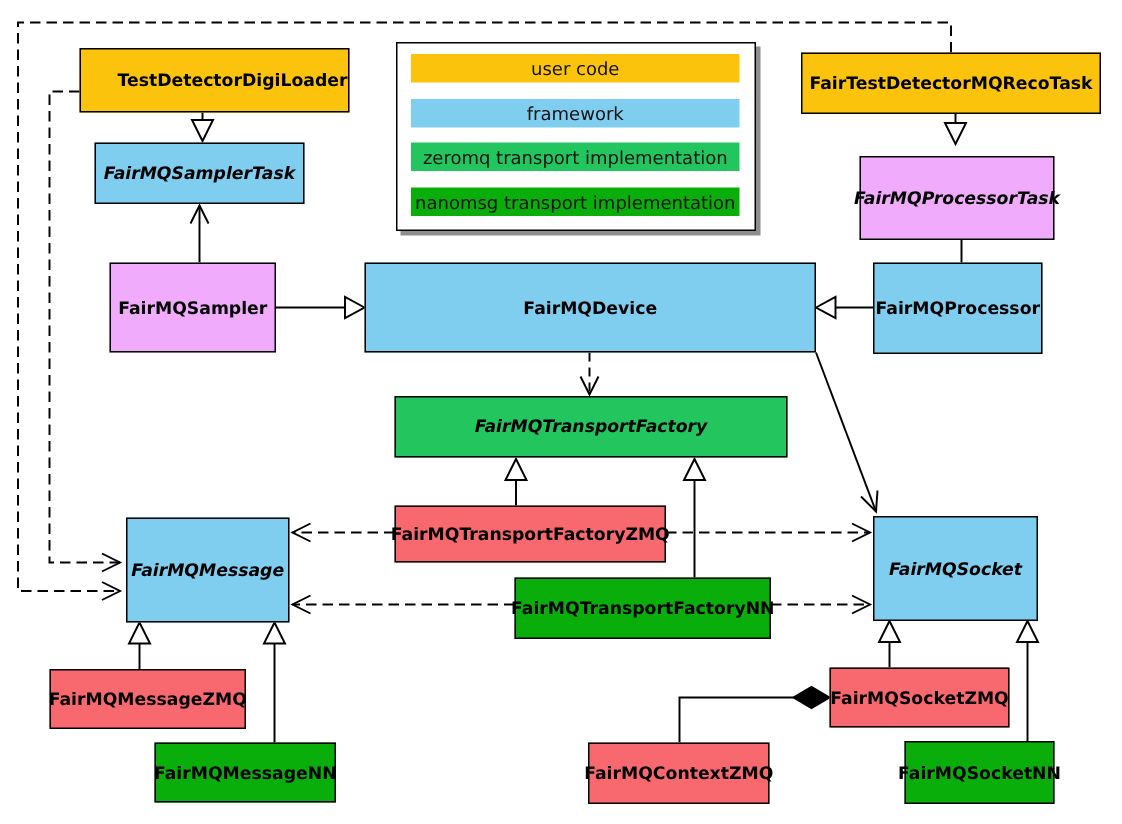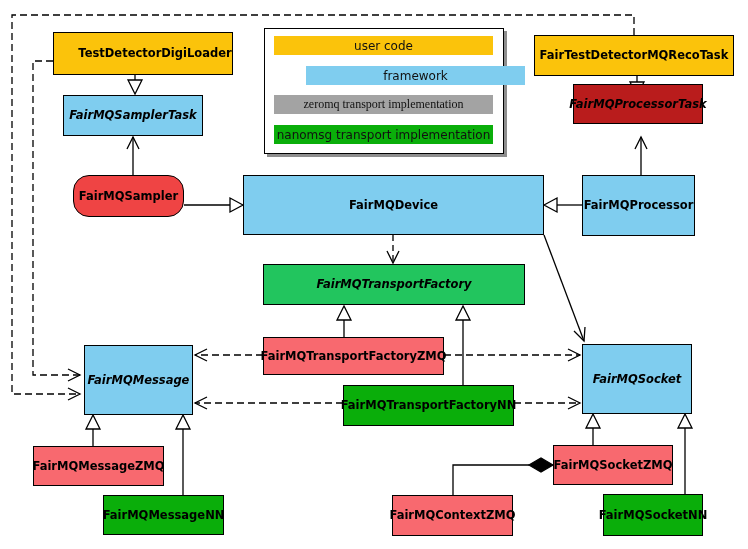--- a/index.html
+++ b/index.html
@@ -125,34 +125,34 @@
     </g>
 
     <g>
       <polyline points="453,495 453,465 529,465"></polyline>
       <polygon points="553,465 541,458 529,465 541,472" fill="#000"></polygon>
     </g>
   </svg>
 
   <div id="legend">
     <div class="legend-bar" style="top: 7px; background: rgb(251, 195, 11);">user code</div>
-    <div class="legend-bar" style="top: 37px; background: rgb(127, 205, 239); margin-left: 32px;">framework</div>
-    <div class="legend-bar" style="top: 66px; background: #a3a3a3; font-family: Liberation Serif, serif;">zeromq transport implementation</div>
+    <div class="legend-bar" style="top: 37px; background: rgb(127, 205, 239);">framework</div>
+    <div class="legend-bar" style="top: 66px; background: #22c55e;">zeromq transport implementation</div>
     <div class="legend-bar" style="top: 96px; background: rgb(10, 174, 10);">nanomsg transport implementation</div>
   </div>
 
   <div class="node" style="left: 53px; top: 32px; width: 180px; height: 43px; background: rgb(251, 195, 11); padding-left: 24px;">TestDetectorDigiLoader</div>
 
   <div class="node" style="left: 534px; top: 35px; width: 200px; height: 41px; background: rgb(251, 195, 11);">FairTestDetectorMQRecoTask</div>
 
   <div class="node abstract" style="left: 63px; top: 95px; width: 140px; height: 41px; background: rgb(127, 205, 239);">FairMQSamplerTask</div>
 
-  <div class="node abstract" style="left: 573px; top: 84px; width: 130px; height: 40px; background: #b91c1c;">FairMQProcessorTask</div>
+  <div class="node abstract" style="left: 573px; top: 104px; width: 130px; height: 56px; background: #f0abfc;">FairMQProcessorTask</div>
 
-  <div class="node" style="left: 73px; top: 175px; width: 111px; height: 42px; background: #ef4444; border-radius: 16px;">FairMQSampler</div>
+  <div class="node" style="left: 73px; top: 175px; width: 111px; height: 60px; background: #f0abfc;">FairMQSampler</div>
 
   <div class="node" style="left: 243px; top: 175px; width: 301px; height: 60px; background: rgb(127, 205, 239);">FairMQDevice</div>
 
   <div class="node" style="left: 582px; top: 175px; width: 113px; height: 61px; background: rgb(127, 205, 239);">FairMQProcessor</div>
 
   <div class="node abstract" style="left: 263px; top: 264px; width: 262px; height: 41px; background: #22c55e;">FairMQTransportFactory</div>
 
   <div class="node" style="left: 263px; top: 337px; width: 181px; height: 38px; background: rgb(248, 105, 111);">FairMQTransportFactoryZMQ</div>
 
   <div class="node" style="left: 343px; top: 385px; width: 171px; height: 41px; background: rgb(10, 174, 10);">FairMQTransportFactoryNN</div>

